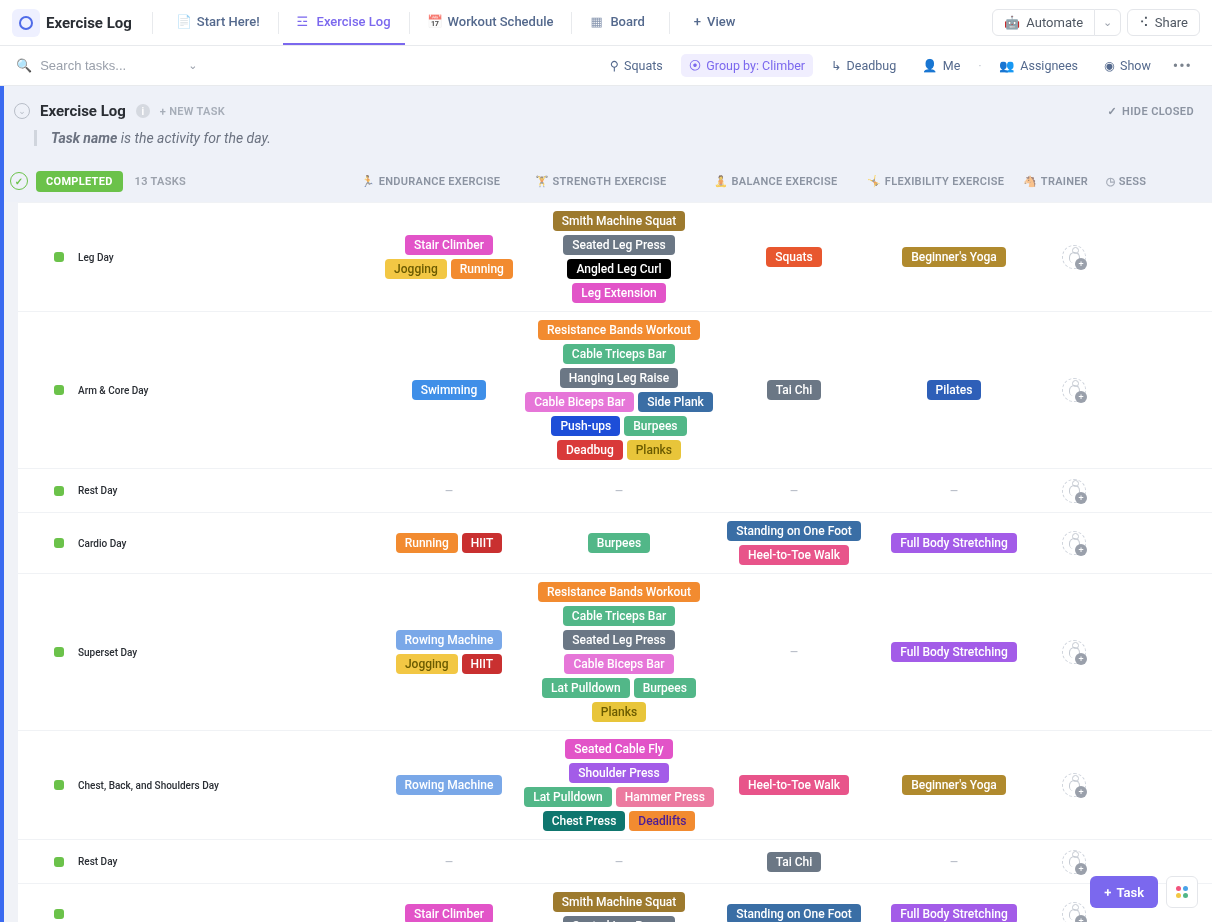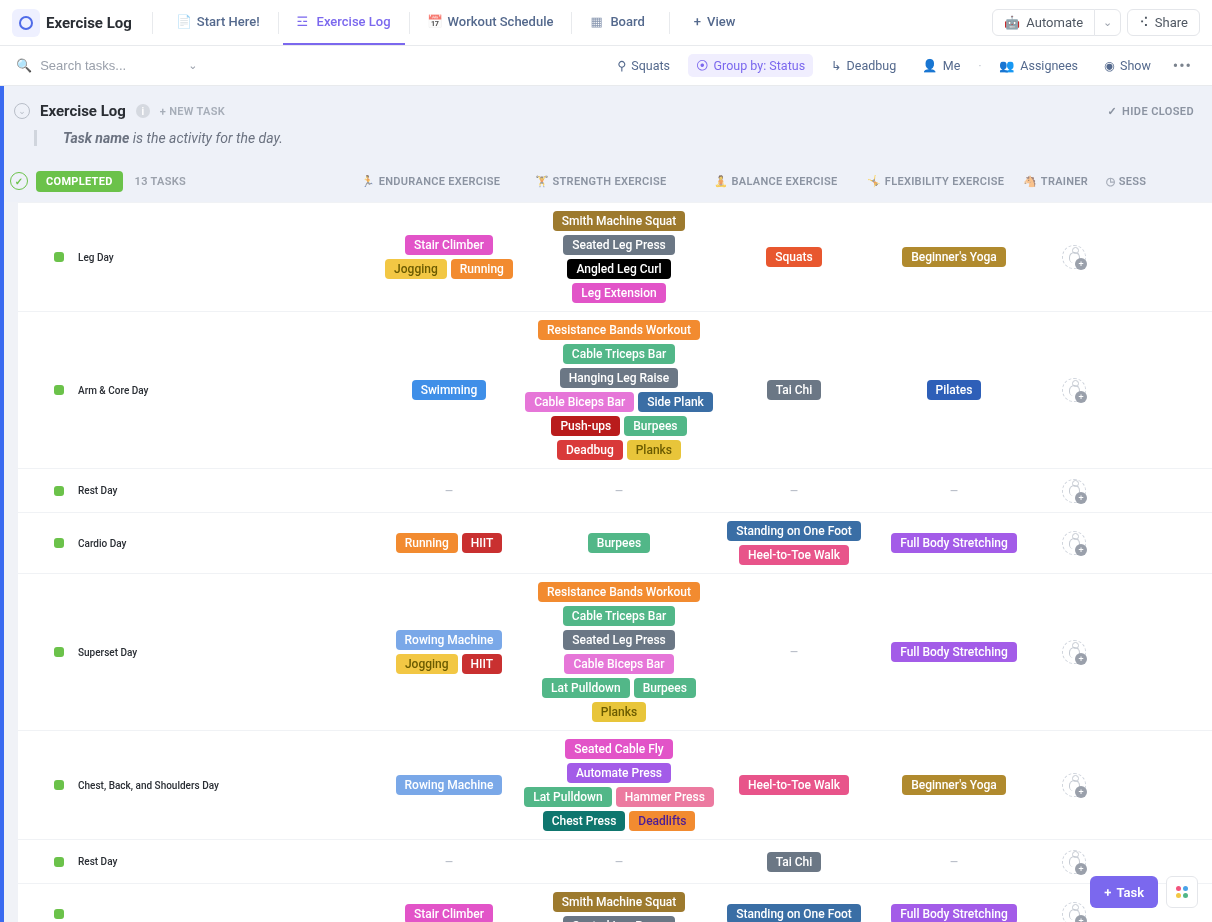--- a/index.html
+++ b/index.html
@@ -34,21 +34,21 @@
   
   .content { background: #f0f2f7; padding: 0; position: relative; }
   .blue-bar { position: absolute; left: 0; top: 0; bottom: 0; width: 4px; background: #3a6af0; }
   .header-panel { background: #eef1f8; padding: 16px 18px 14px 34px; display:flex; flex-direction:column; gap:10px;}
   .header-row { display: flex; align-items: center; gap: 10px; }
   .collapse-circle { width: 16px; height: 16px; border: 1.5px solid #b8bec8; border-radius: 50%; display:flex;align-items:center;justify-content:center;font-size:9px;color:#b8bec8; margin-left:-20px;}
   .list-title { font-weight: 700; font-size: 15px; color: #2a2e34; }
   .info-icon { width: 14px; height: 14px; border-radius: 50%; background: #d5d9e0; color:#fff; font-size:10px; display:flex;align-items:center;justify-content:center; font-weight:700;}
   .new-task { font-size: 11px; color: #a6adb8; font-weight:600; letter-spacing:.3px; cursor:pointer; }
   .hide-closed { margin-left:auto; font-size: 11px; color: #8b93a1; font-weight: 600; letter-spacing:.4px; display:flex;align-items:center;gap:5px; cursor:pointer; }
-  .note { color: #6b7280; font-style: italic; font-size: 14px; border-left:3px solid #d0d5dd; padding-left:26px; }
+  .note { color: #6b7280; font-style: italic; font-size: 14px; border-left:3px solid #d0d5dd; padding-left:14px; }
   .note b { font-weight:700; font-style:italic; }
   
   
   .table-wrap { background:#fff; margin-left:18px; position: relative; }
   .thead { display:flex; align-items:center; height:42px; padding: 0 8px 0 18px; background:#eef1f8; font-size:11px; font-weight:600; color:#8b93a1; letter-spacing:.3px; }
   .status-check { width:18px;height:18px;border:1.5px solid #6bc24a;border-radius:50%;display:flex;align-items:center;justify-content:center;color:#6bc24a;font-size:10px;margin-right:8px;margin-left:-8px;}
   .status-pill { background:#6bc24a; color:#fff; padding:4px 10px; border-radius:4px; font-size:11px; font-weight:700; margin-right:12px; }
   .task-count { font-size:11px;color:#9aa0ab;font-weight:600; }
   .col { text-align:center; }
   .col-name { flex: 0 0 320px; text-align:left; }
@@ -135,21 +135,21 @@
     <input class="search-input" placeholder="Search tasks..." style="">
     <span class="chev-down">⌄</span>
   </div>
   <div class="spacer"></div>
   <div class="fbtn">
       <span>⚲</span>
       <span>Squats</span>
     </div>
   <div class="fbtn active">
       <span>⦿</span>
-      <span>Group by: Status</span>
+      <span>Group by: Climber</span>
     </div>
   <div class="fbtn">
       <span>↳</span>
       <span>Deadbug</span>
     </div>
   <div class="fbtn">
       <span>👤</span>
       <span>Me</span>
     </div>
   <span style="color:#c5cad2;">·</span>
@@ -227,21 +227,21 @@
     <div class="row-name">Arm &amp; Core Day</div>
     <div class="cell col-end">
           <span class="tag" style="background:#3f8fe8;color:#fff">Swimming</span>
         </div>
     <div class="cell col-str">
           <span class="tag" style="background:#f28b30;color:#fff">Resistance Bands Workout</span>
           <span class="tag" style="background:#52b788;color:#fff">Cable Triceps Bar</span>
           <span class="tag" style="background:#6b7785;color:#fff">Hanging Leg Raise</span>
           <span class="tag" style="background:#e676d8;color:#fff">Cable Biceps Bar</span>
           <span class="tag" style="background:#3a6ea5;color:#fff">Side Plank</span>
-          <span class="tag" style="background:#b91c1c;color:#fff">Push-ups</span>
+          <span class="tag" style="background:#1d4ed8;color:#fff">Push-ups</span>
           <span class="tag" style="background:#52b788;color:#fff">Burpees</span>
           <span class="tag" style="background:#d93a3a;color:#fff">Deadbug</span>
           <span class="tag" style="background:#e8c53a;color:#6b5b00">Planks</span>
         </div>
     <div class="cell col-bal">
           <span class="tag" style="background:#6b7785;color:#fff">Tai Chi</span>
         </div>
     <div class="cell col-flex">
           <span class="tag" style="background:#2e5fb8;color:#fff">Pilates</span>
         </div>
@@ -329,21 +329,21 @@
     <div class="cell col-sess"></div>
   </div>
       <div class="row">
     <div class="row-status"></div>
     <div class="row-name">Chest, Back, and Shoulders Day</div>
     <div class="cell col-end">
           <span class="tag" style="background:#7aa8e8;color:#fff">Rowing Machine</span>
         </div>
     <div class="cell col-str">
           <span class="tag" style="background:#e254c8;color:#fff">Seated Cable Fly</span>
-          <span class="tag" style="background:#a35ce8;color:#fff">Automate Press</span>
+          <span class="tag" style="background:#a35ce8;color:#fff">Shoulder Press</span>
           <span class="tag" style="background:#52b788;color:#fff">Lat Pulldown</span>
           <span class="tag" style="background:#ec7aa0;color:#fff">Hammer Press</span>
           <span class="tag" style="background:#0f766e;color:#fff">Chest Press</span>
           <span class="tag" style="background:#f28b30;color:#4c1d95">Deadlifts</span>
         </div>
     <div class="cell col-bal">
           <span class="tag" style="background:#e8548a;color:#fff">Heel-to-Toe Walk</span>
         </div>
     <div class="cell col-flex">
           <span class="tag" style="background:#b08a2e;color:#fff">Beginner's Yoga</span>

